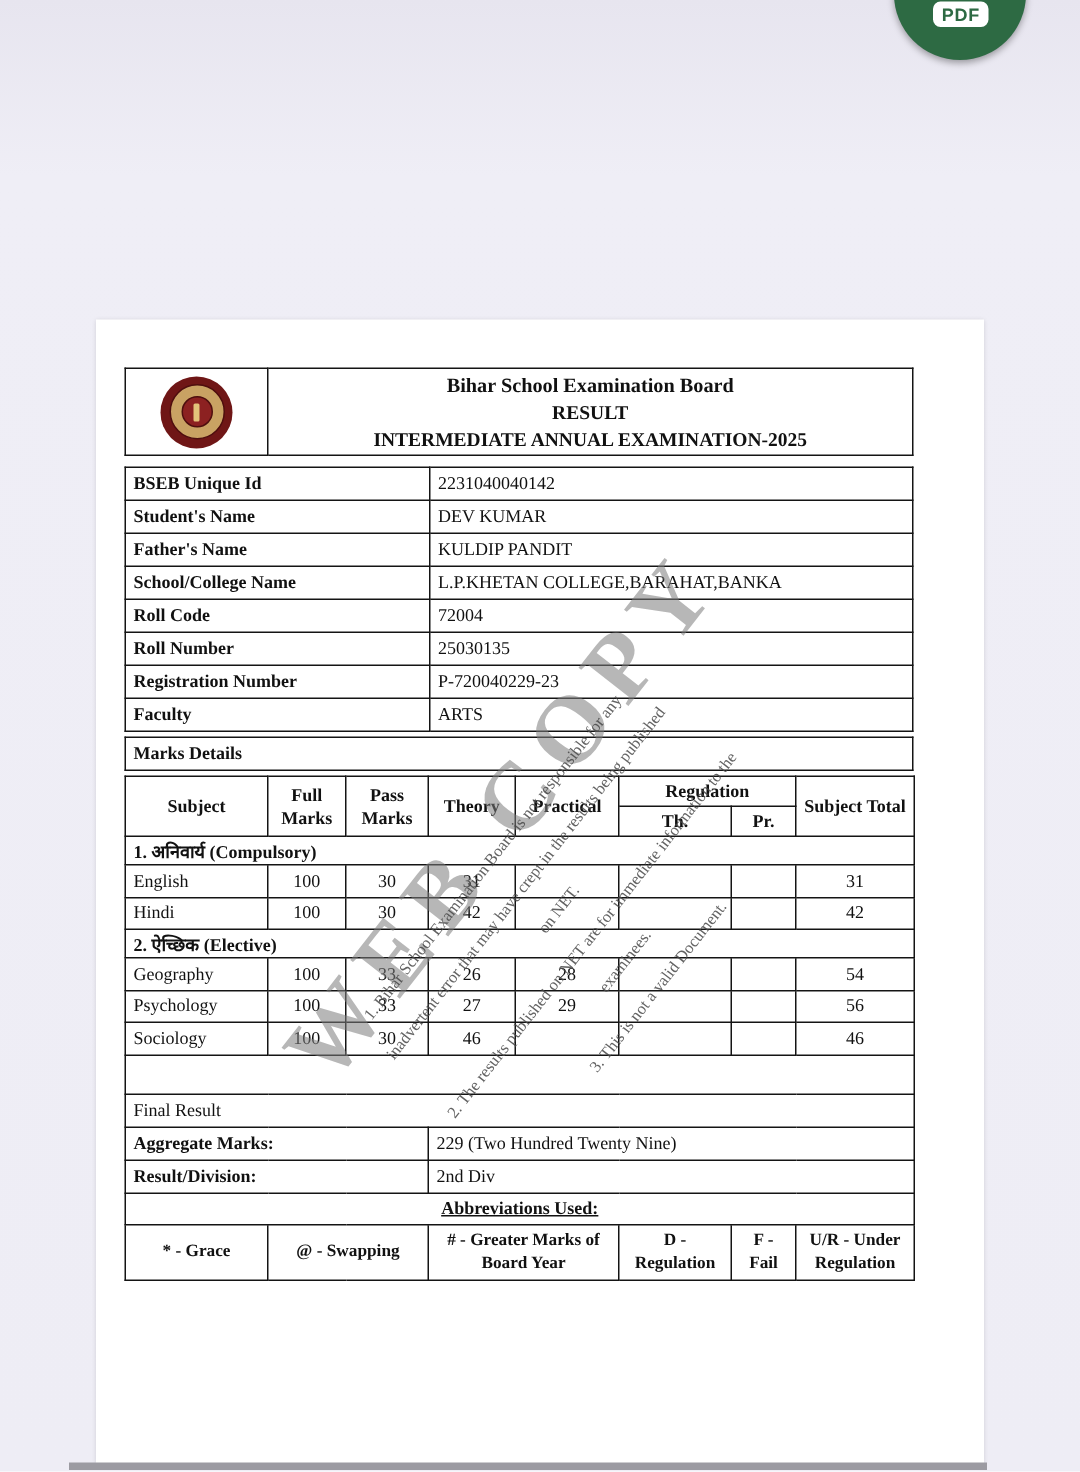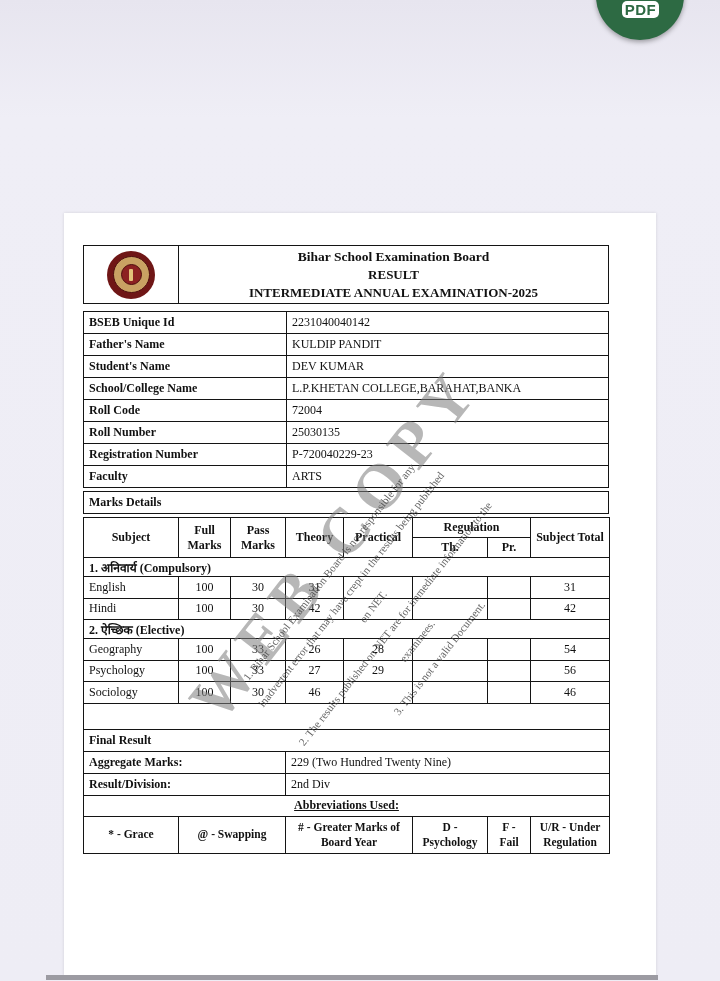--- a/index.html
+++ b/index.html
@@ -19,21 +19,21 @@
     background:#2d6a43;
     box-shadow:0 2px 5px rgba(0,0,0,0.35);
     z-index:20;
   }
   .pdf-chip {
     position:absolute; left:622px; top:1px;
     width:37px; height:17px;
     background:#ffffff; border-radius:5px;
     display:flex; align-items:center; justify-content:center;
     font-family:"Liberation Sans", sans-serif;
-    font-size:15px; font-weight:bold; letter-spacing:0.5px;
+    font-size:12px; font-weight:bold; letter-spacing:0.5px;
     color:#2d6a43; z-index:21;
   }
 
   
   .page-card {
     position:absolute; left:64px; top:213px;
     width:592px; height:763px;
     background:#ffffff;
     box-shadow:0 0 3px rgba(0,0,0,0.12);
     z-index:1;
@@ -68,21 +68,21 @@
   .marksdet-table td { height:22px; font-weight:bold; }
 
   
   .marks-table { margin-top:3px; }
   .marks-table th { font-weight:bold; text-align:center; line-height:1.25; }
   .hrow th { height:20px; }
   .section-row td { height:19px; font-weight:bold; }
   .subj-row td { height:21.5px; text-align:center; }
   .subj-row td.sname { text-align:left; }
   .empty-row td { height:26px; }
-  .final-row td { height:22px; font-weight:bold; }
+  .final-row td { height:22px; font-weight:normal; }
   .agg-row td { height:22px; }
   .abbr-title-row td { height:21px; text-align:center; }
   .abbr-title-row span { font-weight:bold; text-decoration:underline; }
   .abbr-row td { height:37px; text-align:center; font-weight:bold; font-size:11.5px; line-height:1.25; }
 
   
   .overlay { position:absolute; pointer-events:none; z-index:5; }
   .watermark {
     left:-14px; top:294px; width:570px;
     text-align:center;
@@ -134,26 +134,26 @@
     </tbody>
       </table>
 
     <table class="details-table">
       <tbody>
           <tr>
         <td class="dl-label">BSEB Unique Id</td>
         <td>2231040040142</td>
       </tr>
       <tr>
+        <td class="dl-label">Student's Name</td>
+        <td>DEV KUMAR</td>
+      </tr>
+      <tr>
         <td class="dl-label">Father's Name</td>
         <td>KULDIP PANDIT</td>
-      </tr>
-      <tr>
-        <td class="dl-label">Student's Name</td>
-        <td>DEV KUMAR</td>
       </tr>
       <tr>
         <td class="dl-label">School/College Name</td>
         <td>L.P.KHETAN COLLEGE,BARAHAT,BANKA</td>
       </tr>
       <tr>
         <td class="dl-label">Roll Code</td>
         <td>72004</td>
       </tr>
       <tr>
@@ -278,21 +278,21 @@
         <td colspan="3" class="b">Result/Division:</td>
         <td colspan="5">2nd Div</td>
       </tr>
       <tr class="abbr-title-row">
         <td colspan="8"><span>Abbreviations Used:</span></td>
       </tr>
       <tr class="abbr-row">
         <td colspan="1">* - Grace</td>
         <td colspan="2">@ - Swapping</td>
         <td colspan="2"># - Greater Marks of Board Year</td>
-        <td colspan="1">D - Psychology</td>
+        <td colspan="1">D - Regulation</td>
         <td colspan="1">F - Fail</td>
         <td colspan="1">U/R - Under Regulation</td>
       </tr>
     </tbody>
       </table>
   </div>
 
   <div class="overlay watermark">WEB COPY</div>
   <div class="overlay disclaimer">
     <div>1. Bihar School Examination Board is not responsible for any</div>

